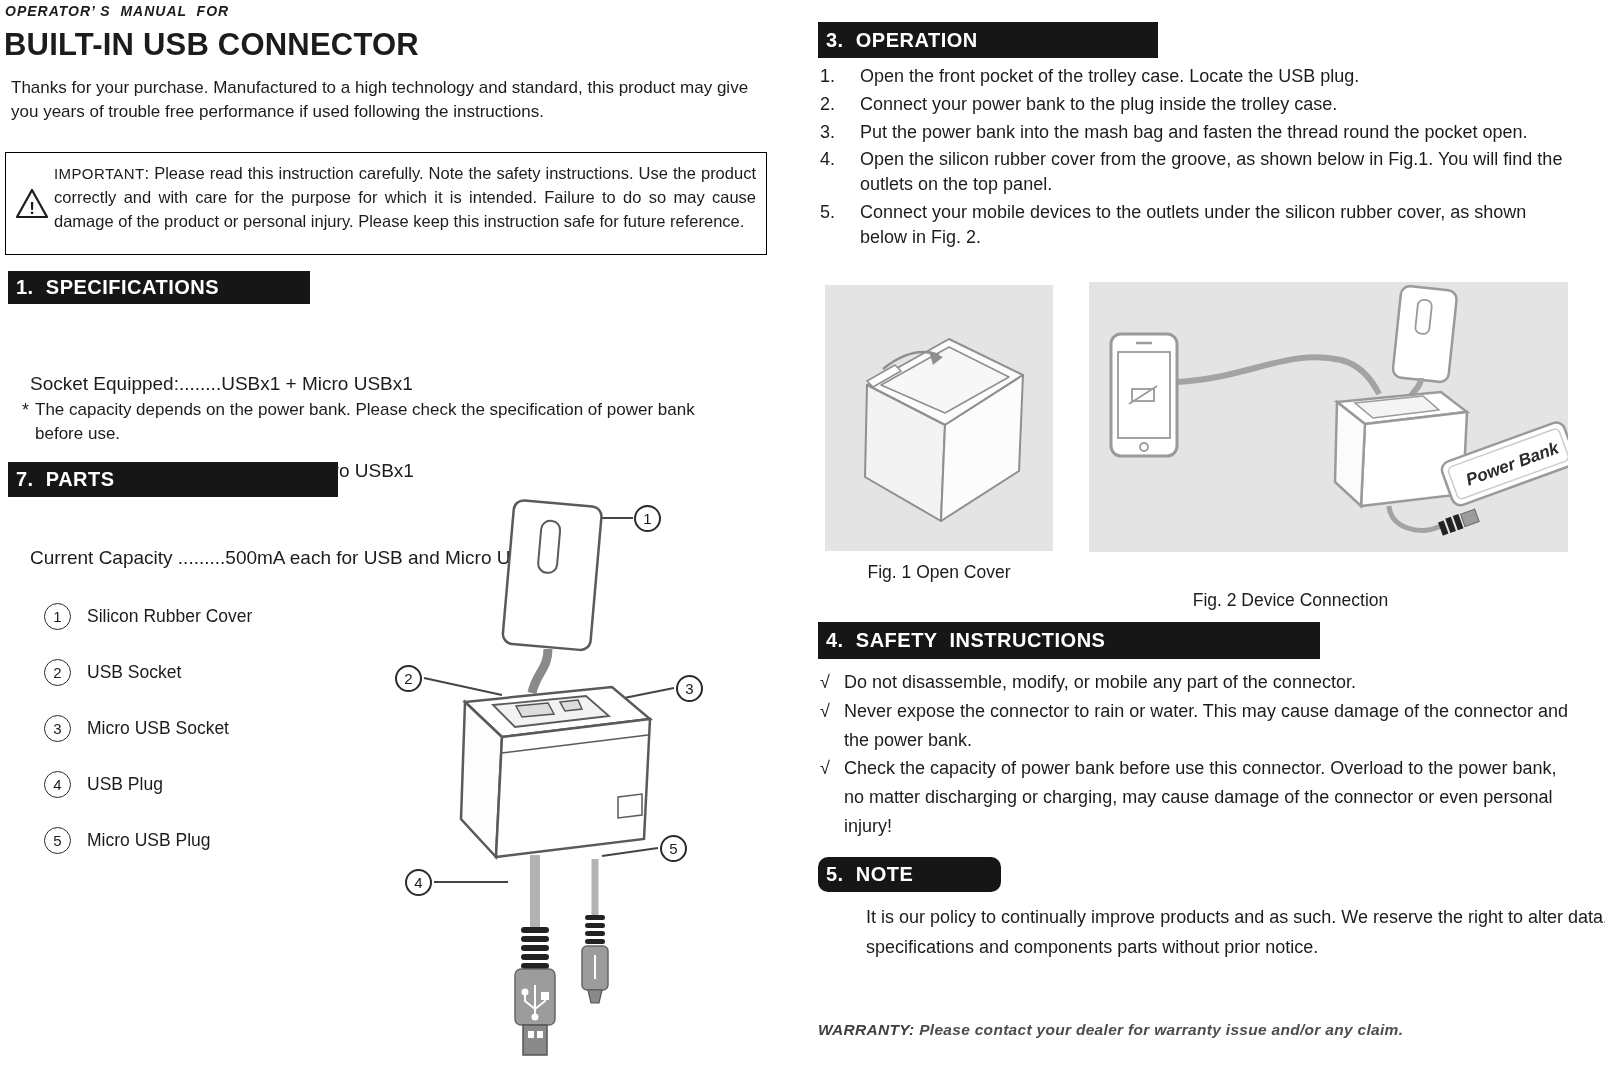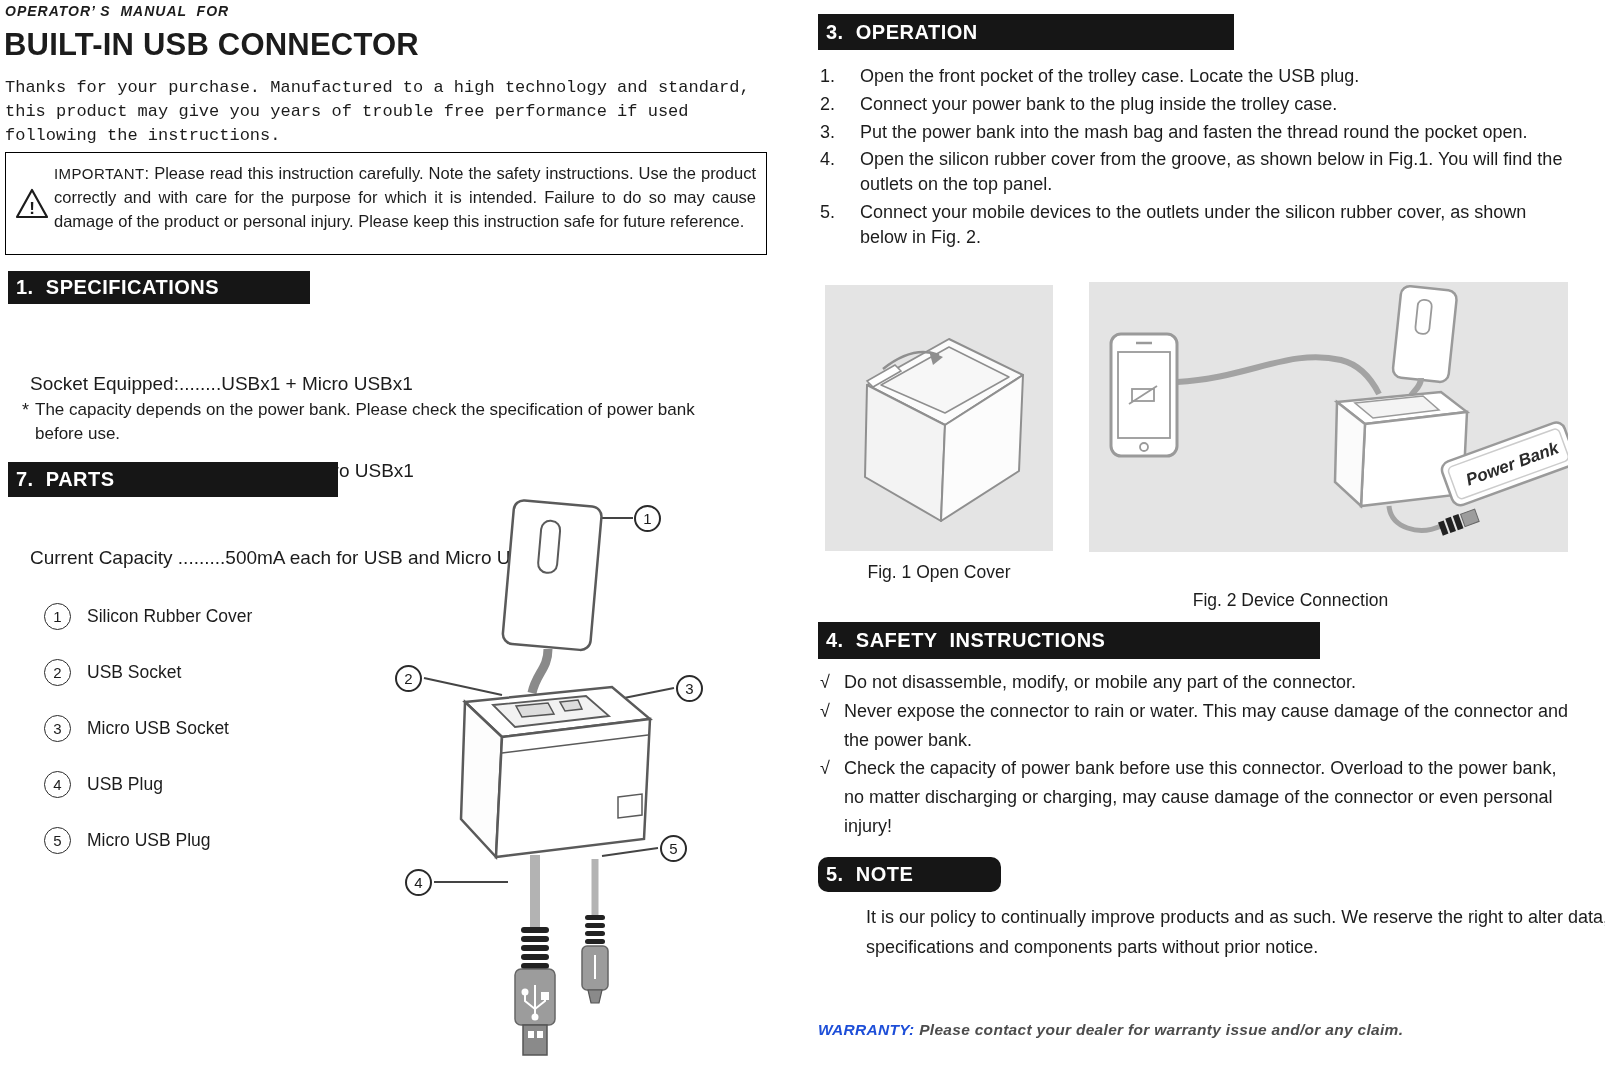--- a/index.html
+++ b/index.html
@@ -42,31 +42,31 @@
   .fig-box { background:#e4e4e4; overflow:hidden; }
   .fig-caption { text-align:center; font-size:17.5px; }
 
   .safety-item { display:flex; font-size:18px; line-height:1.6; }
   .safety-bullet { width:24px; flex:none; }
   .safety-text { flex:1; }
 
   .note-text { font-size:18px; line-height:1.65; }
 
   .warranty { font-style:italic; font-weight:bold; font-size:15.5px; letter-spacing:0.3px; }
-  .warranty-label { color:#1d4ed8; }
+  .warranty-label { color:#404040; }
   .warranty-text { color:#4c4c4c; }
 </style>
 </head>
 <body>
 
 <div class="page">
 
   <div class="abs supertitle" style="left:5px; top:3px;">OPERATOR’ S  MANUAL  FOR</div>
   <h1 class="abs page-title" style="left:4px; top:27px;">BUILT-IN USB CONNECTOR</h1>
-  <p class="abs intro" style="left:5px; top:76px; width:765px;font-family:Liberation Mono, monospace;">Thanks for your purchase. Manufactured to a high technology and standard, this product may give you years of trouble free performance if used following the instructions.</p>
+  <p class="abs intro" style="left:11px; top:76px; width:765px;">Thanks for your purchase. Manufactured to a high technology and standard, this product may give you years of trouble free performance if used following the instructions.</p>
 
   <div class="abs important-box" style="left:5px; top:152px; width:762px; height:103px;">
     <span class="warn-icon">
       <svg width="36" height="34" viewBox="0 0 36 34">
         <path d="M18,3 L33,30 L3,30 Z" fill="#fff" stroke="#1c1c1c" stroke-width="2.2" stroke-linejoin="round"></path>
         <text x="18" y="27" text-anchor="middle" font-size="17" font-weight="bold" fill="#1c1c1c">!</text>
       </svg>
     </span>
     <p><b class="important-label">IMPORTANT</b><span>: Please read this instruction carefully. Note the safety instructions. Use the product correctly and with care for the purpose for which it is intended. Failure to do so may cause damage of the product or personal injury. Please keep this instruction safe for future reference.</span></p>
   </div>
@@ -171,21 +171,21 @@
       <line x1="205" y1="458" x2="205" y2="482" stroke="#fff" stroke-width="2"></line>
       <polygon points="198,493 212,493 209,506 201,506" fill="#8a8a8a" stroke="#555" stroke-width="1.2"></polygon>
     </svg>
     <span class="callout" style="left:244px; top:8px;">1</span>
     <span class="callout" style="left:5px;   top:168px;">2</span>
     <span class="callout" style="left:286px; top:178px;">3</span>
     <span class="callout" style="left:15px;  top:372px;">4</span>
     <span class="callout" style="left:270px; top:338px;">5</span>
   </div>
 
-  <div class="abs section-bar" style="left:818px; top:14px; width:416px; height:36px;">
+  <div class="abs section-bar" style="left:818px; top:22px; width:340px; height:36px;">
     <span>3.  OPERATION</span>
   </div>
 
   <div class="abs" style="left:820px; top:64px; width:748px;">
     <div class="op-step">
       <span class="op-num">1.</span>
       <span class="op-text">Open the front pocket of the trolley case. Locate the USB plug.</span>
     </div>
     <div class="op-step">
       <span class="op-num">2.</span>

